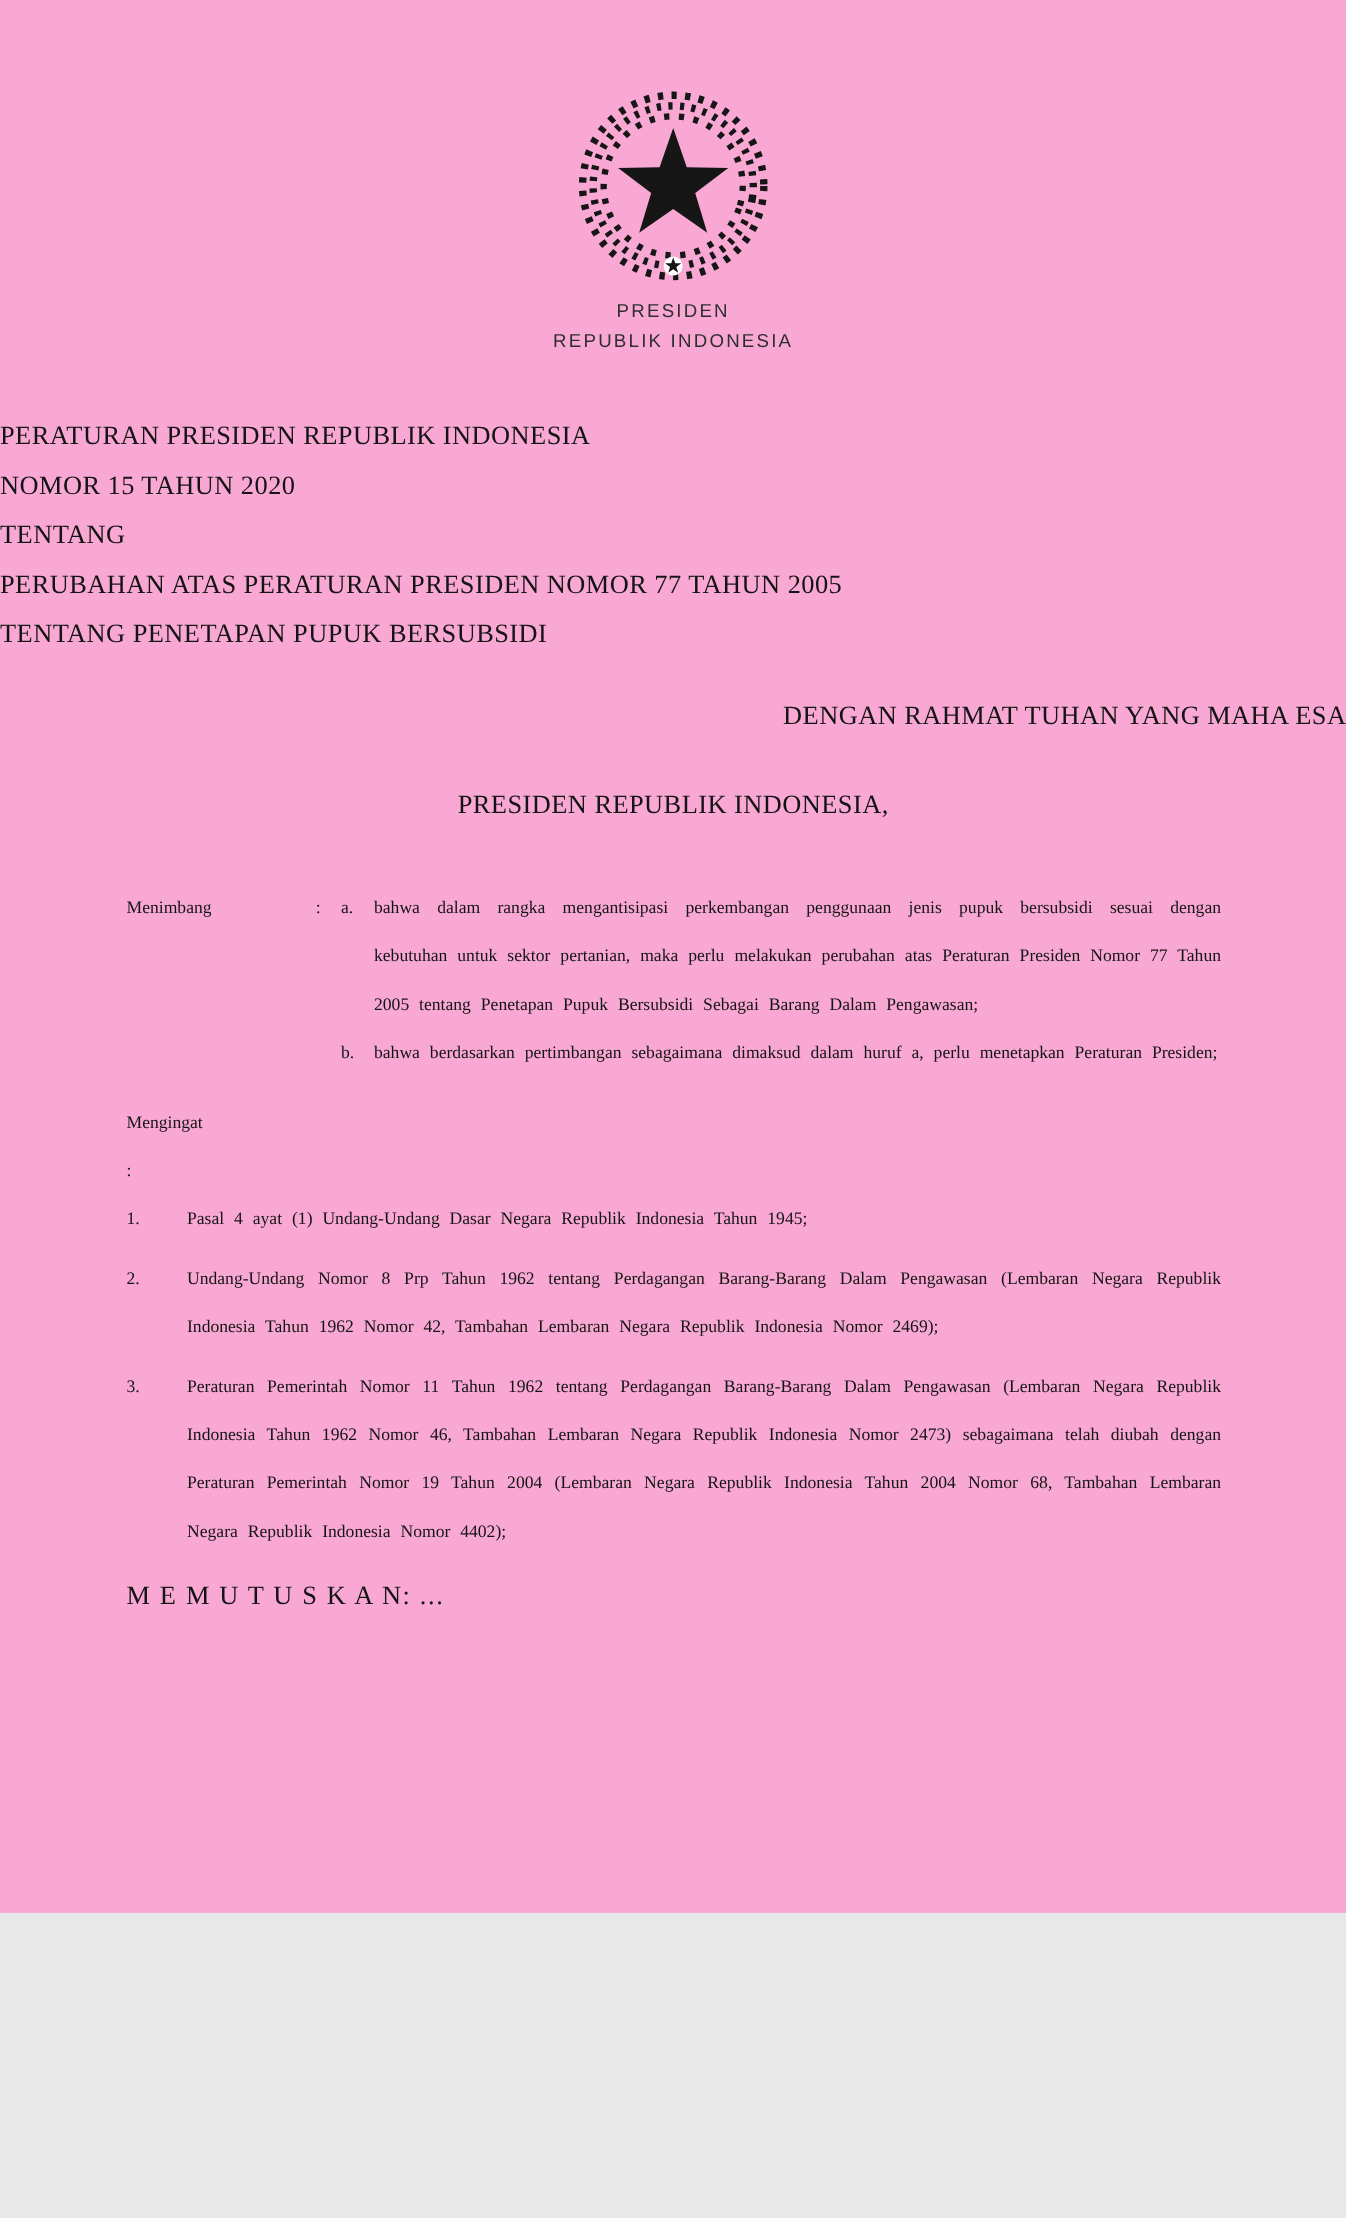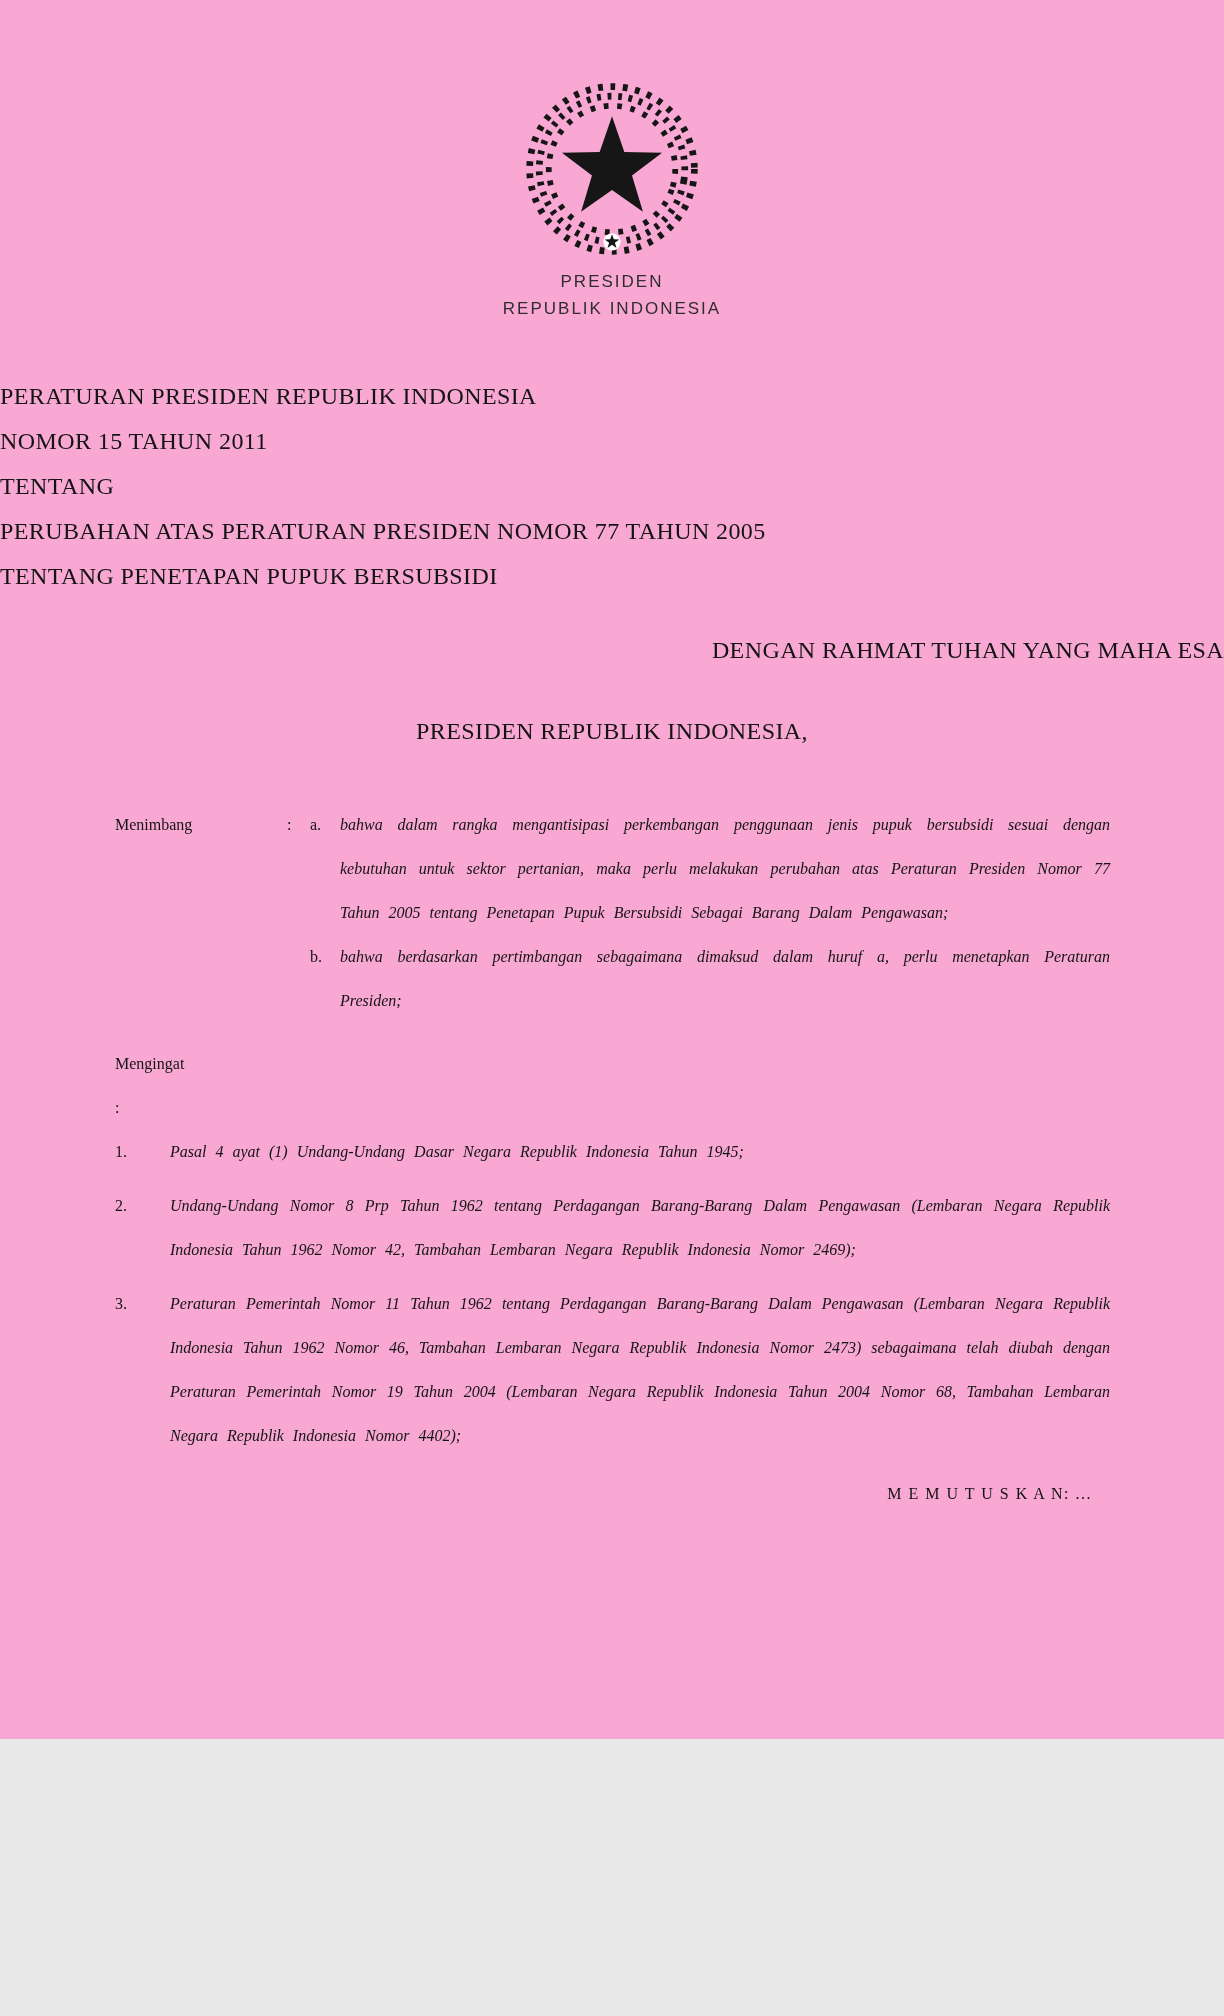--- a/index.html
+++ b/index.html
@@ -66,27 +66,25 @@
   .clause-item{display:flex;align-items:flex-start;}
   .clause-recalling .clause-item{margin-bottom:10px;}
   .clause-recalling .clause-item:last-child{margin-bottom:0;}
   .item-marker{flex:none;}
   .marker-letter{width:30px;}
   .marker-number{width:55px;}
   .item-text{
     flex:1;min-width:0;
     text-align:justify;
     word-spacing:5px;
-    font-style:italic;
   }
   
   .catchword{
     margin:14px 132px 0 115px;
-    text-align:right;
-    font-size:16px;
+    font-size:24px;
     line-height:44px;
     letter-spacing:1.5px;
   }
 </style>
 </head>
 <body>
 
 <div class="page">
 
   <div class="emblem-wrap">
@@ -103,21 +101,21 @@
       </g>
     </svg>
     <div class="agency-lines">
       <div>PRESIDEN</div>
       <div>REPUBLIK INDONESIA</div>
     </div>
   </div>
 
   <div class="title-block">
     <div>PERATURAN PRESIDEN REPUBLIK INDONESIA</div>
-    <div>NOMOR 15 TAHUN 2011</div>
+    <div>NOMOR 15 TAHUN 2020</div>
     <div>TENTANG</div>
     <div>PERUBAHAN ATAS PERATURAN PRESIDEN NOMOR 77 TAHUN 2005</div>
     <div>TENTANG PENETAPAN PUPUK BERSUBSIDI</div>
   </div>
 
   <div class="invocation">DENGAN RAHMAT TUHAN YANG MAHA ESA</div>
   <div class="authority">PRESIDEN REPUBLIK INDONESIA,</div>
 
   <div class="content-col">
 

